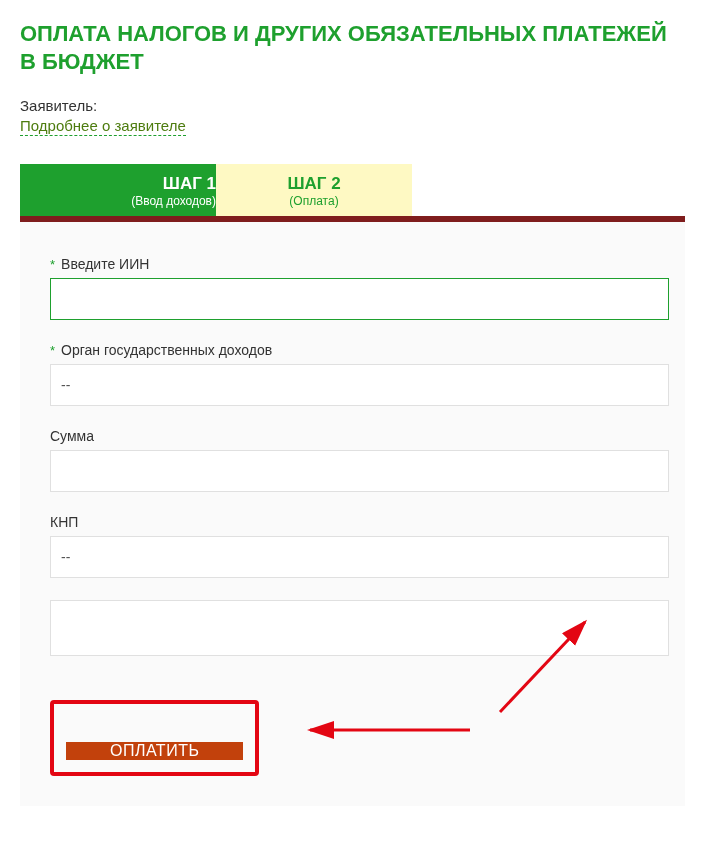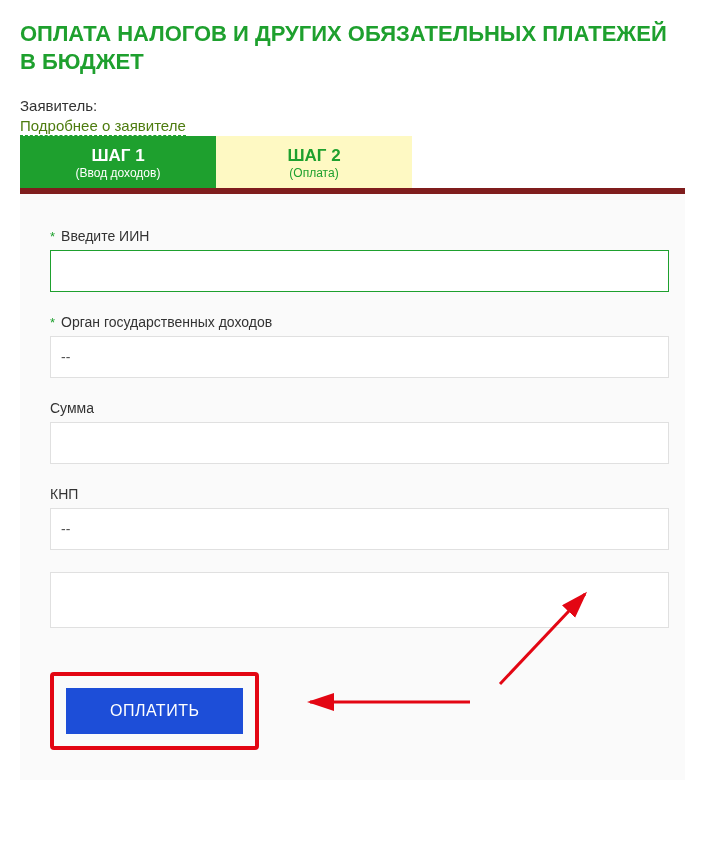--- a/index.html
+++ b/index.html
@@ -10,20 +10,21 @@
     padding: 20px 20px 40px 20px;
   }
   .page-title {
     color: #1ea02e;
     font-size: 22px;
     font-weight: bold;
     margin-bottom: 22px;
     line-height: 1.25;
   }
   .applicant-block {
+    margin-bottom: 28px;
     font-size: 15px;
   }
   .applicant-label { color: #333; margin-bottom: 3px; }
   .applicant-link {
     color: #4d7c0f;
     border-bottom: 1px dashed #1ea02e;
     display: inline-block;
     cursor: pointer;
     font-size: 15px;
     padding-bottom: 1px;
@@ -34,20 +35,21 @@
   .tab {
     width: 196px;
     text-align: center;
     padding: 10px 0 8px 0;
     position: relative;
     cursor: pointer;
   }
   .tab-active {
     background: #1ea02e;
     color: #fff;
+    text-align: right;
   }
   .tab-inactive {
     background: #fef9c3;
     color: #1ea02e;
   }
   .tab-title { font-weight: bold; font-size: 17px; }
   .tab-sub { font-size: 12px; }
   .tab-active::after {
     content: "";
     position: absolute;
@@ -100,27 +102,28 @@
     resize: none;
   }
   .btn-wrap {
     border: 4px solid #e30613;
     display: inline-block;
     padding: 12px;
     border-radius: 4px;
     margin-top: 18px;
   }
   .pay-btn {
-    background: #1d4ed8;
+    background: #c2410c;
     color: #fff;
     border: none;
-    padding: 14px 44px;
+    padding: 0 44px;
     font-size: 16px;
     letter-spacing: 0.5px;
     cursor: pointer;
+    margin-top: 26px;
   }
   
   .arrow-svg {
     position: absolute;
     pointer-events: none;
   }
 </style>
 </head>
 <body>
 

